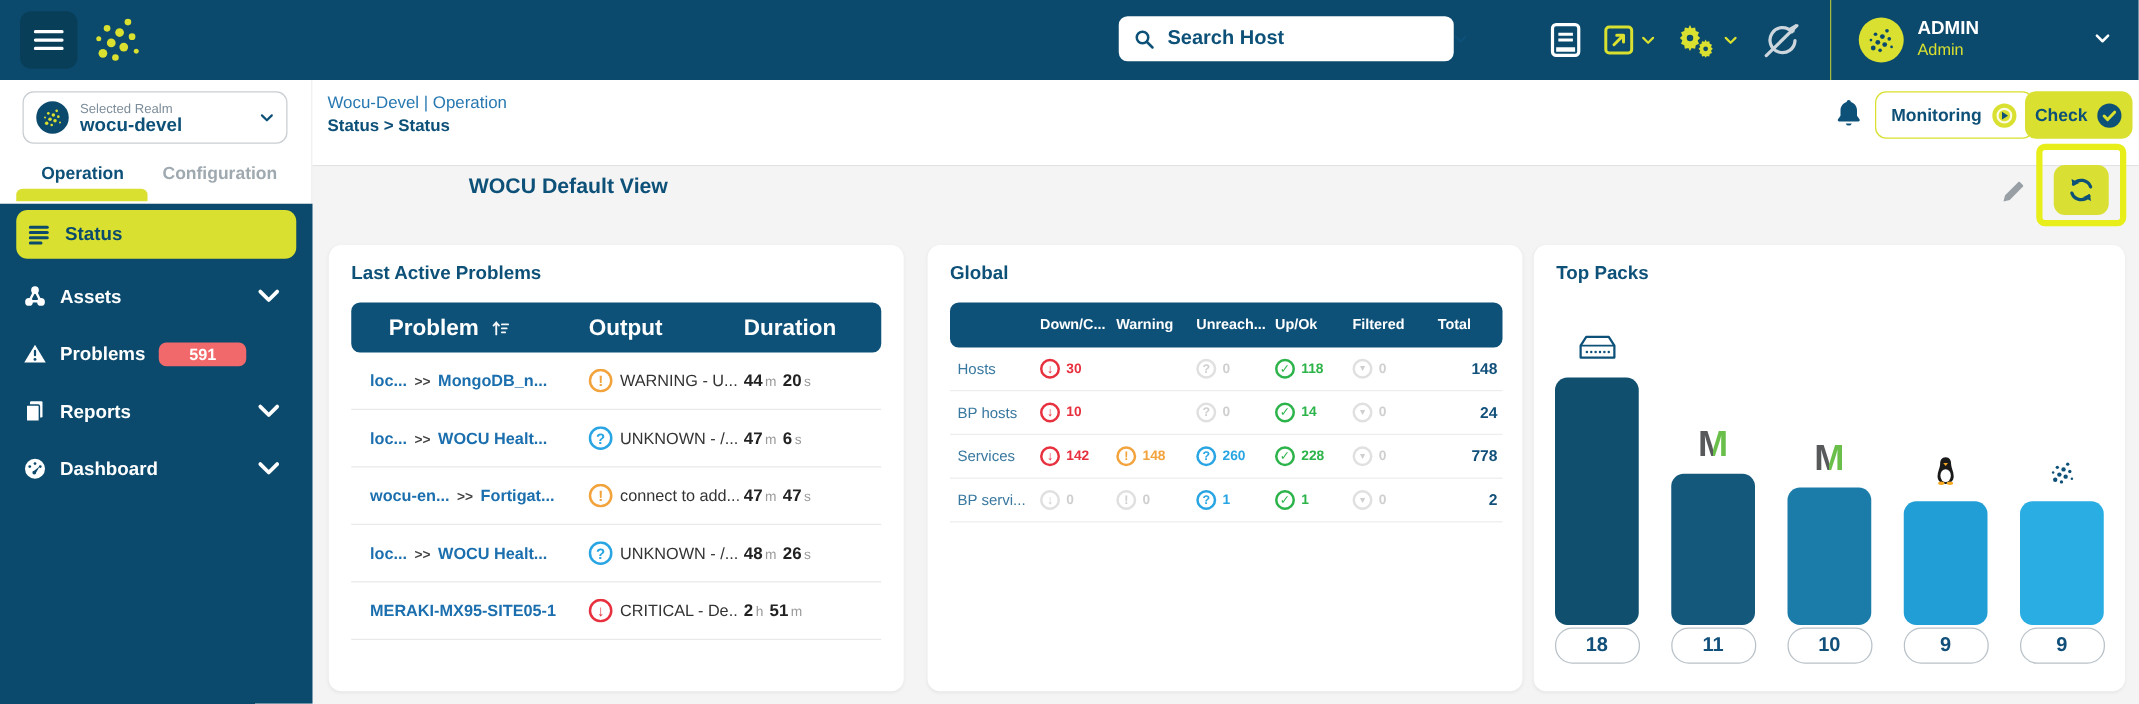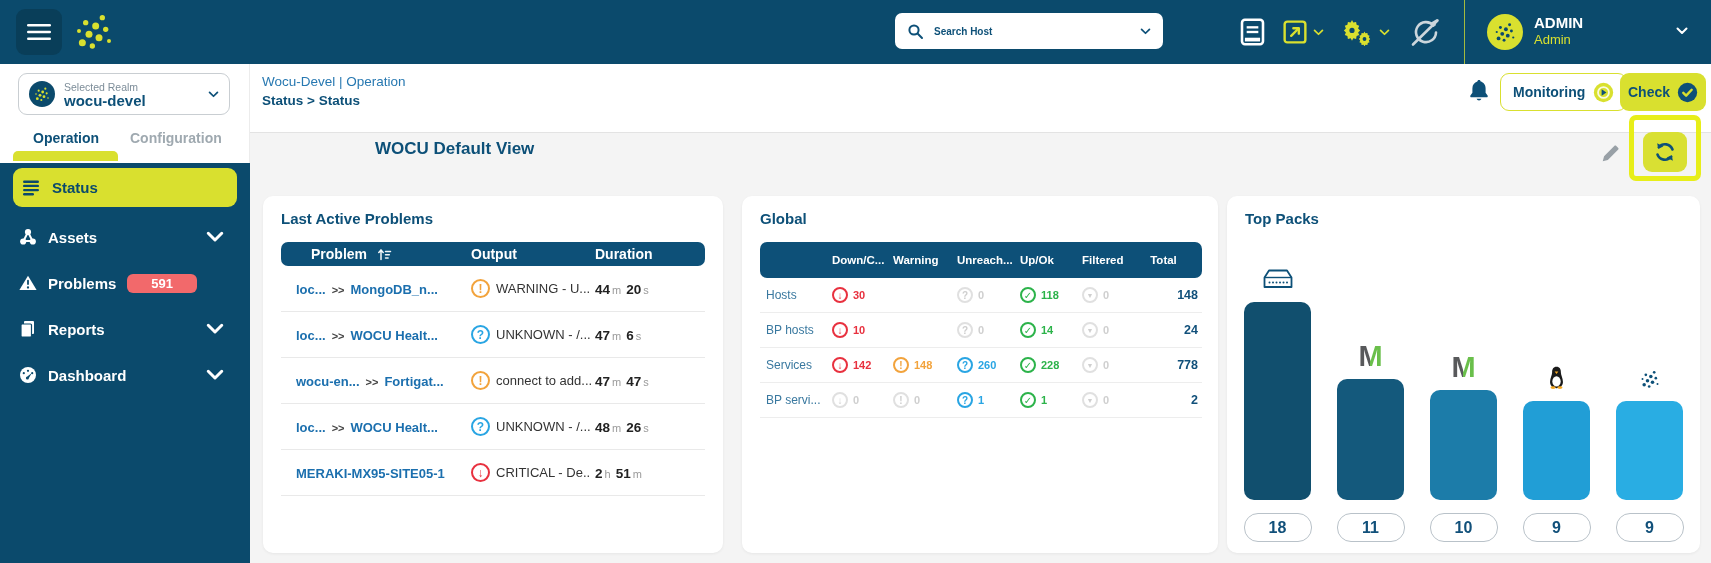--- a/index.html
+++ b/index.html
@@ -8,21 +8,21 @@
   .i{display:inline-flex;align-items:center;justify-content:center;line-height:0}
   
   .topbar{position:absolute;left:0;top:0;width:1711px;height:64px;background:#0b4a6c}
   .burger{position:absolute;left:16px;top:9px;width:46px;height:46px;background:#093e59;border:0;
           border-radius:9px;display:flex;align-items:center;justify-content:center;cursor:pointer}
   .logo{position:absolute;left:74px;top:11px;display:flex;align-items:center;gap:8px}
   .logo-mark svg{width:40px;height:40px;color:#d9e02f}
   .logo-text{display:flex;flex-direction:column;color:#fff;font-size:19px;font-weight:700;line-height:19px;letter-spacing:.3px}
   .searchbox{position:absolute;left:895px;top:13px;width:268px;height:36px;background:#fff;border-radius:7px;
              display:flex;align-items:center;padding:0 12px;box-sizing:border-box;gap:8px}
-  .searchbox input{border:0;outline:0;flex:1;font-family:inherit;font-size:10px;font-weight:700;color:#14532d;background:transparent}
+  .searchbox input{border:0;outline:0;flex:1;font-family:inherit;font-size:16px;font-weight:700;color:#14532d;background:transparent}
   .searchbox input::placeholder{color:#0d5078;opacity:1}
   .hdr-ic{position:absolute;top:0;height:64px;display:flex;align-items:center}
   .chev-sm svg{width:11px;height:7px}
   .topbar .y{color:#d9e02f}.topbar .w{color:#fff}.topbar .g{color:#ccd6dc}
   .tb-divider{position:absolute;left:1464px;top:0;width:1px;height:64px;background:rgba(217,224,47,.75)}
   .avatar{position:absolute;left:1487px;top:14px;width:36px;height:36px;border-radius:50%;background:#d9e02f;
           display:flex;align-items:center;justify-content:center}
   .avatar svg{width:22px;height:22px;color:#0b4a6c}
   .uname{position:absolute;left:1534px;top:14px;line-height:17px}
   .uname .n{color:#fff;font-weight:700;font-size:15px}
@@ -65,21 +65,21 @@
   .pencil{position:absolute;left:1600px;top:142px}
   .refresh-btn{position:absolute;left:1643px;top:132px;width:44px;height:40px;background:#d9e033;border:0;border-radius:9px;
                display:flex;align-items:center;justify-content:center;cursor:pointer}
   .hl-box{position:absolute;left:1629px;top:115px;width:72px;height:66px;border:5px solid #e7ee19;border-radius:7px;box-sizing:border-box;pointer-events:none}
   .panel{position:absolute;top:196px;height:357px;background:#fff;border-radius:10px;box-shadow:0 1px 3px rgba(0,0,0,.06)}
   .p-title{position:absolute;left:18px;top:14px;font-size:15px;font-weight:700;color:#0d5078}
   
   #panel1{left:263px;width:460px}
   .ptable{position:absolute;left:18px;top:46px;width:424px}
   .phead,.prow{display:grid;grid-template-columns:186px 124px 114px;align-items:center}
-  .phead{height:24px;background:#0d5078;border-radius:7px;color:#fff;font-weight:700;font-size:14px}
+  .phead{height:40px;background:#0d5078;border-radius:7px;color:#fff;font-weight:700;font-size:18px}
   .phead span{padding-left:4px;display:flex;align-items:center;gap:6px}
   .phead span:first-child{padding-left:15px}
   .prow{height:45px;border-bottom:1px solid #e9e9e9;cursor:pointer}
   .pc1{padding-left:15px;white-space:nowrap;overflow:hidden}
   .plink{color:#1b6fae;font-weight:700;font-size:13px;text-decoration:none}
   .psep{color:#444;font-weight:700;font-size:11px;margin:0 6px}
   .pc2{display:flex;align-items:center;gap:6px;padding-left:4px;white-space:nowrap;overflow:hidden}
   .pout{font-size:13px;color:#333}
   .pc3{padding-left:4px;white-space:nowrap}
   .pc3 b{font-size:13.5px;color:#222}
@@ -106,21 +106,21 @@
   .gst.fu{font-size:7px}
   .gv{font-size:11px;font-weight:700}
   .gtot{text-align:right;padding-right:4px;font-size:12.5px;font-weight:700;color:#11507a}
   
   #panel3{left:1227px;width:473px}
   .packs{position:absolute;left:4px;top:62px;width:465px;display:flex}
   .slot{flex:1;display:flex;flex-direction:column;align-items:center}
   .chartcol{height:242px;display:flex;flex-direction:column;align-items:center;justify-content:flex-end}
   .picon{margin-bottom:8px;color:#0d5078}
   .bar{width:67px;border-radius:10px;cursor:pointer}
-  .pill{margin-top:13px;width:66px;height:27px;border:1px solid #b9c2c9;border-radius:14px;background:#fff;
+  .pill{margin-top:2px;width:66px;height:27px;border:1px solid #b9c2c9;border-radius:14px;background:#fff;
         display:flex;align-items:center;justify-content:center;font-size:16px;font-weight:700;color:#11507a}
   .mm{font-size:29px;font-weight:600;line-height:29px;
       background:linear-gradient(90deg,#58595b 50%,#6abf4b 50%);-webkit-background-clip:text;background-clip:text;color:transparent}
 </style>
 </head>
 <body>
 
 <div class="topbar">
   <button class="burger">
     <span class="i w">

